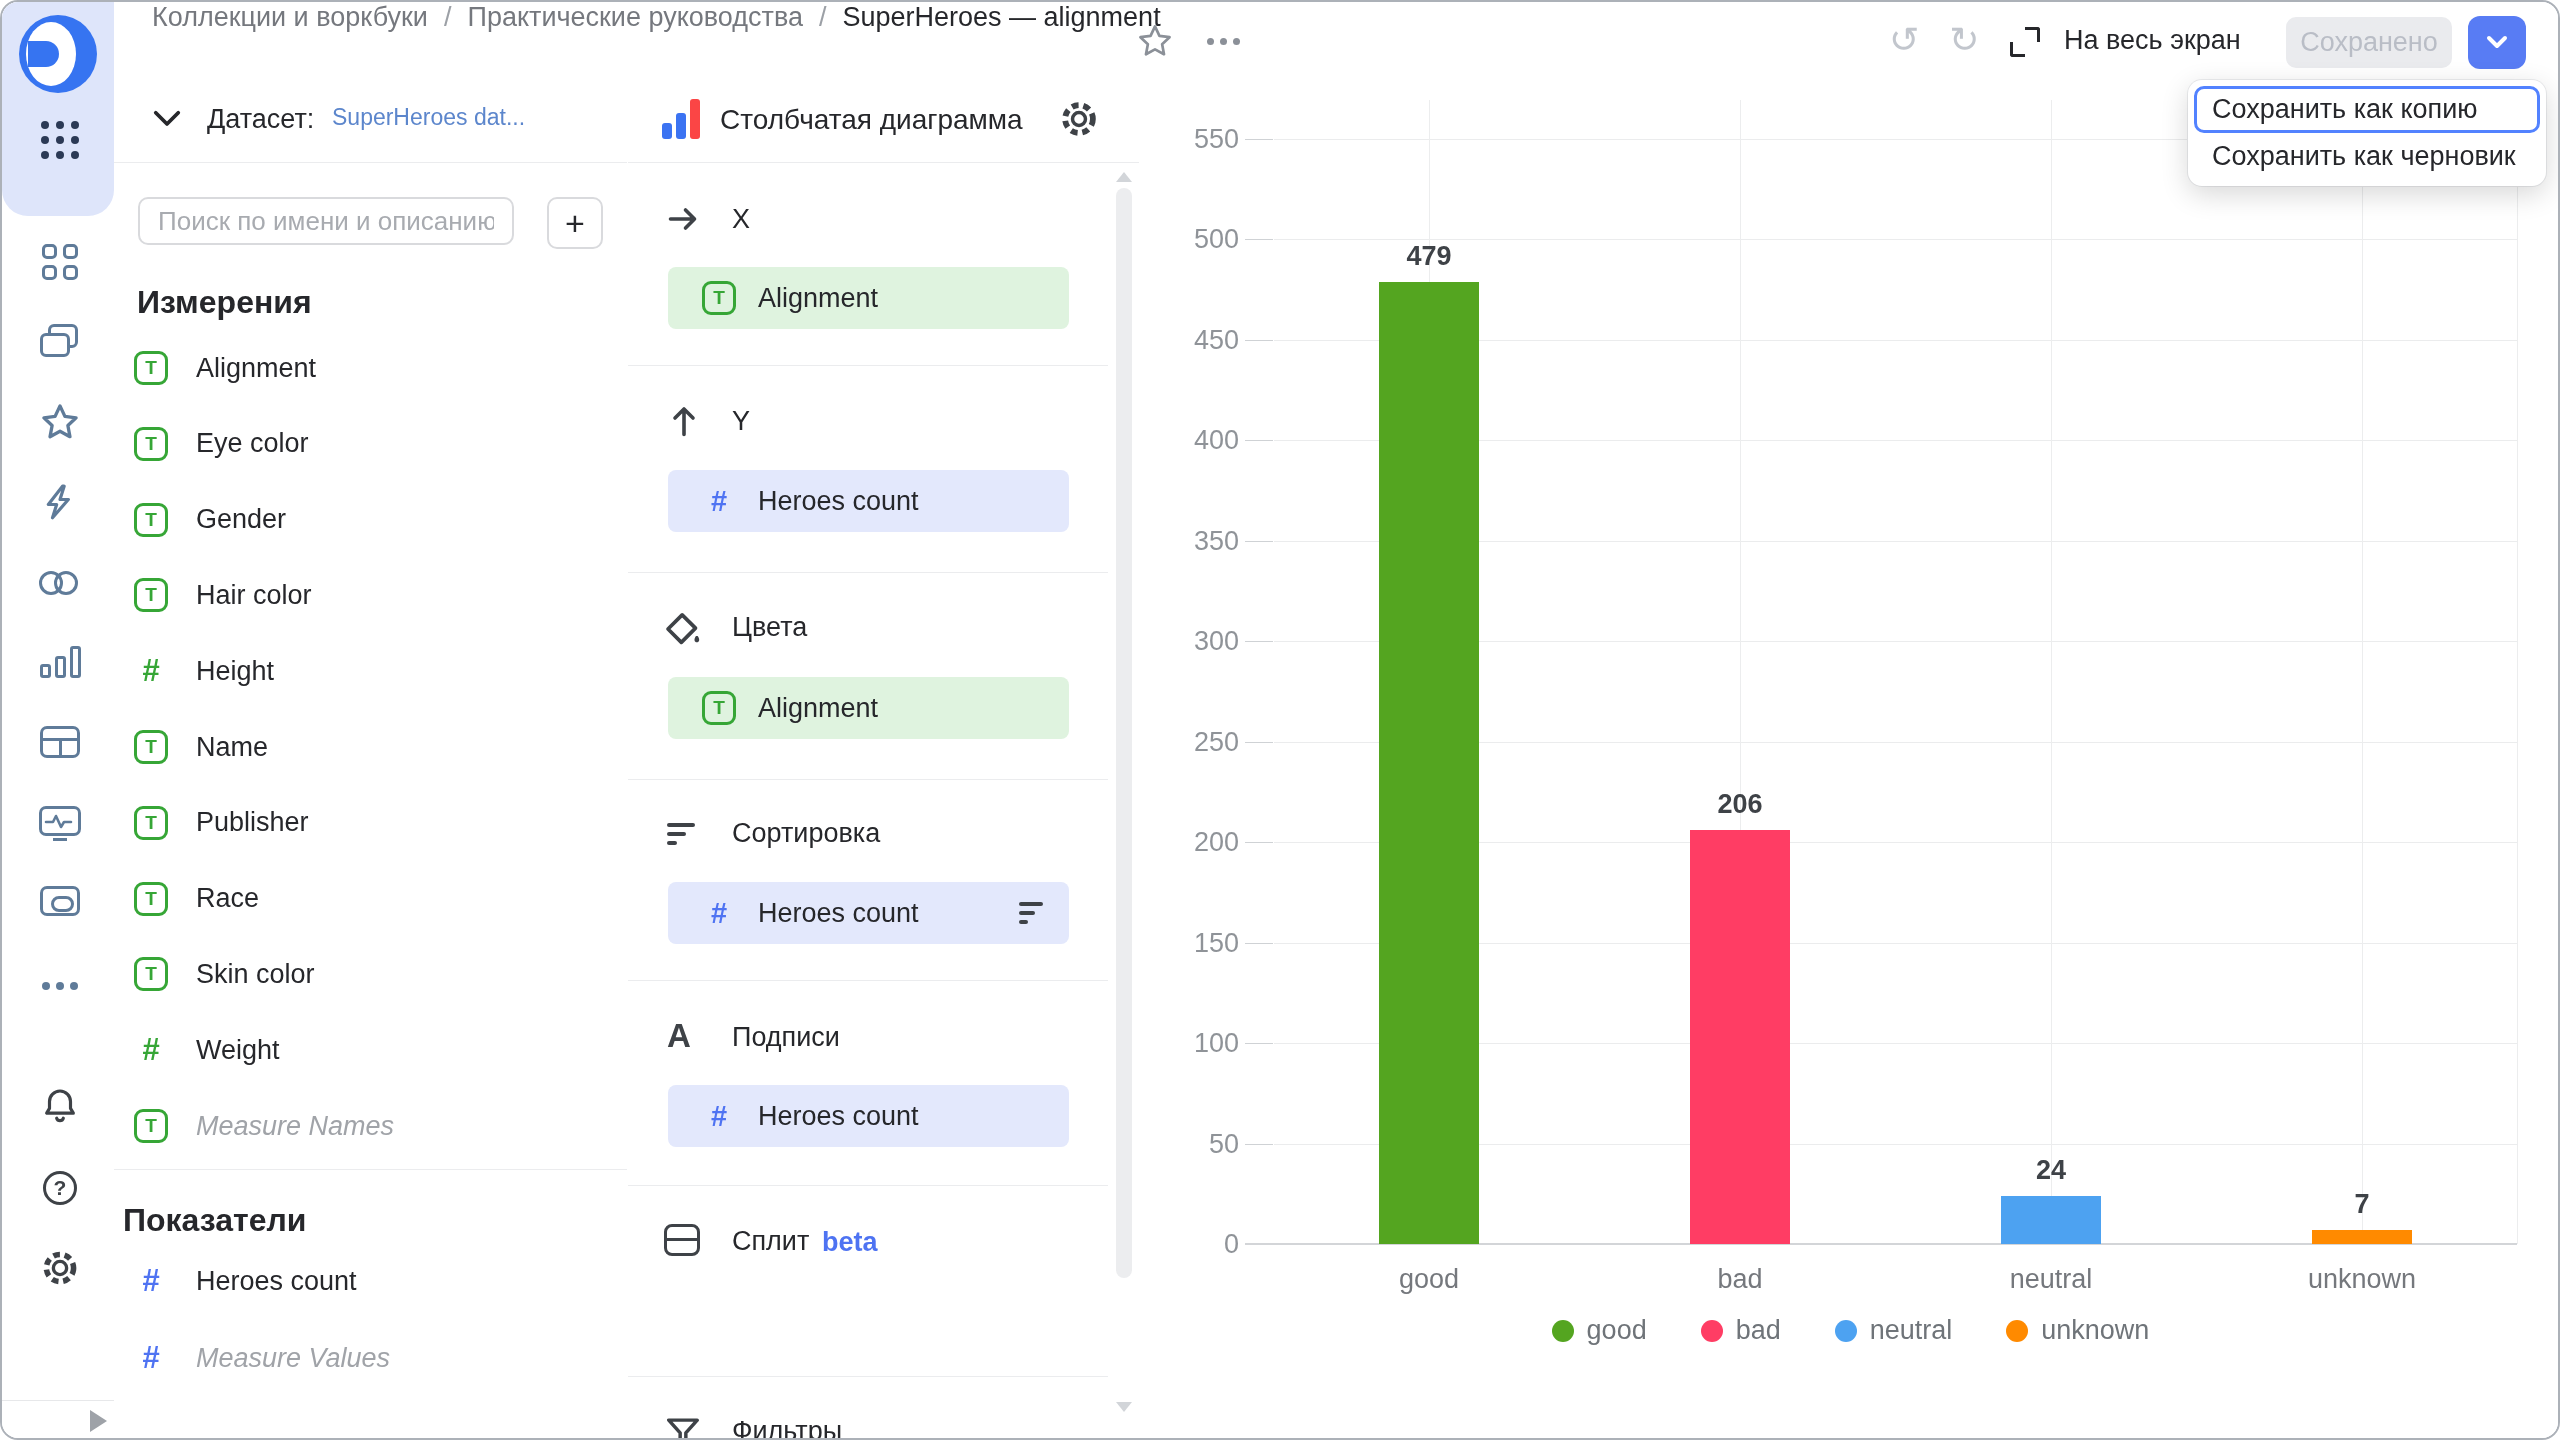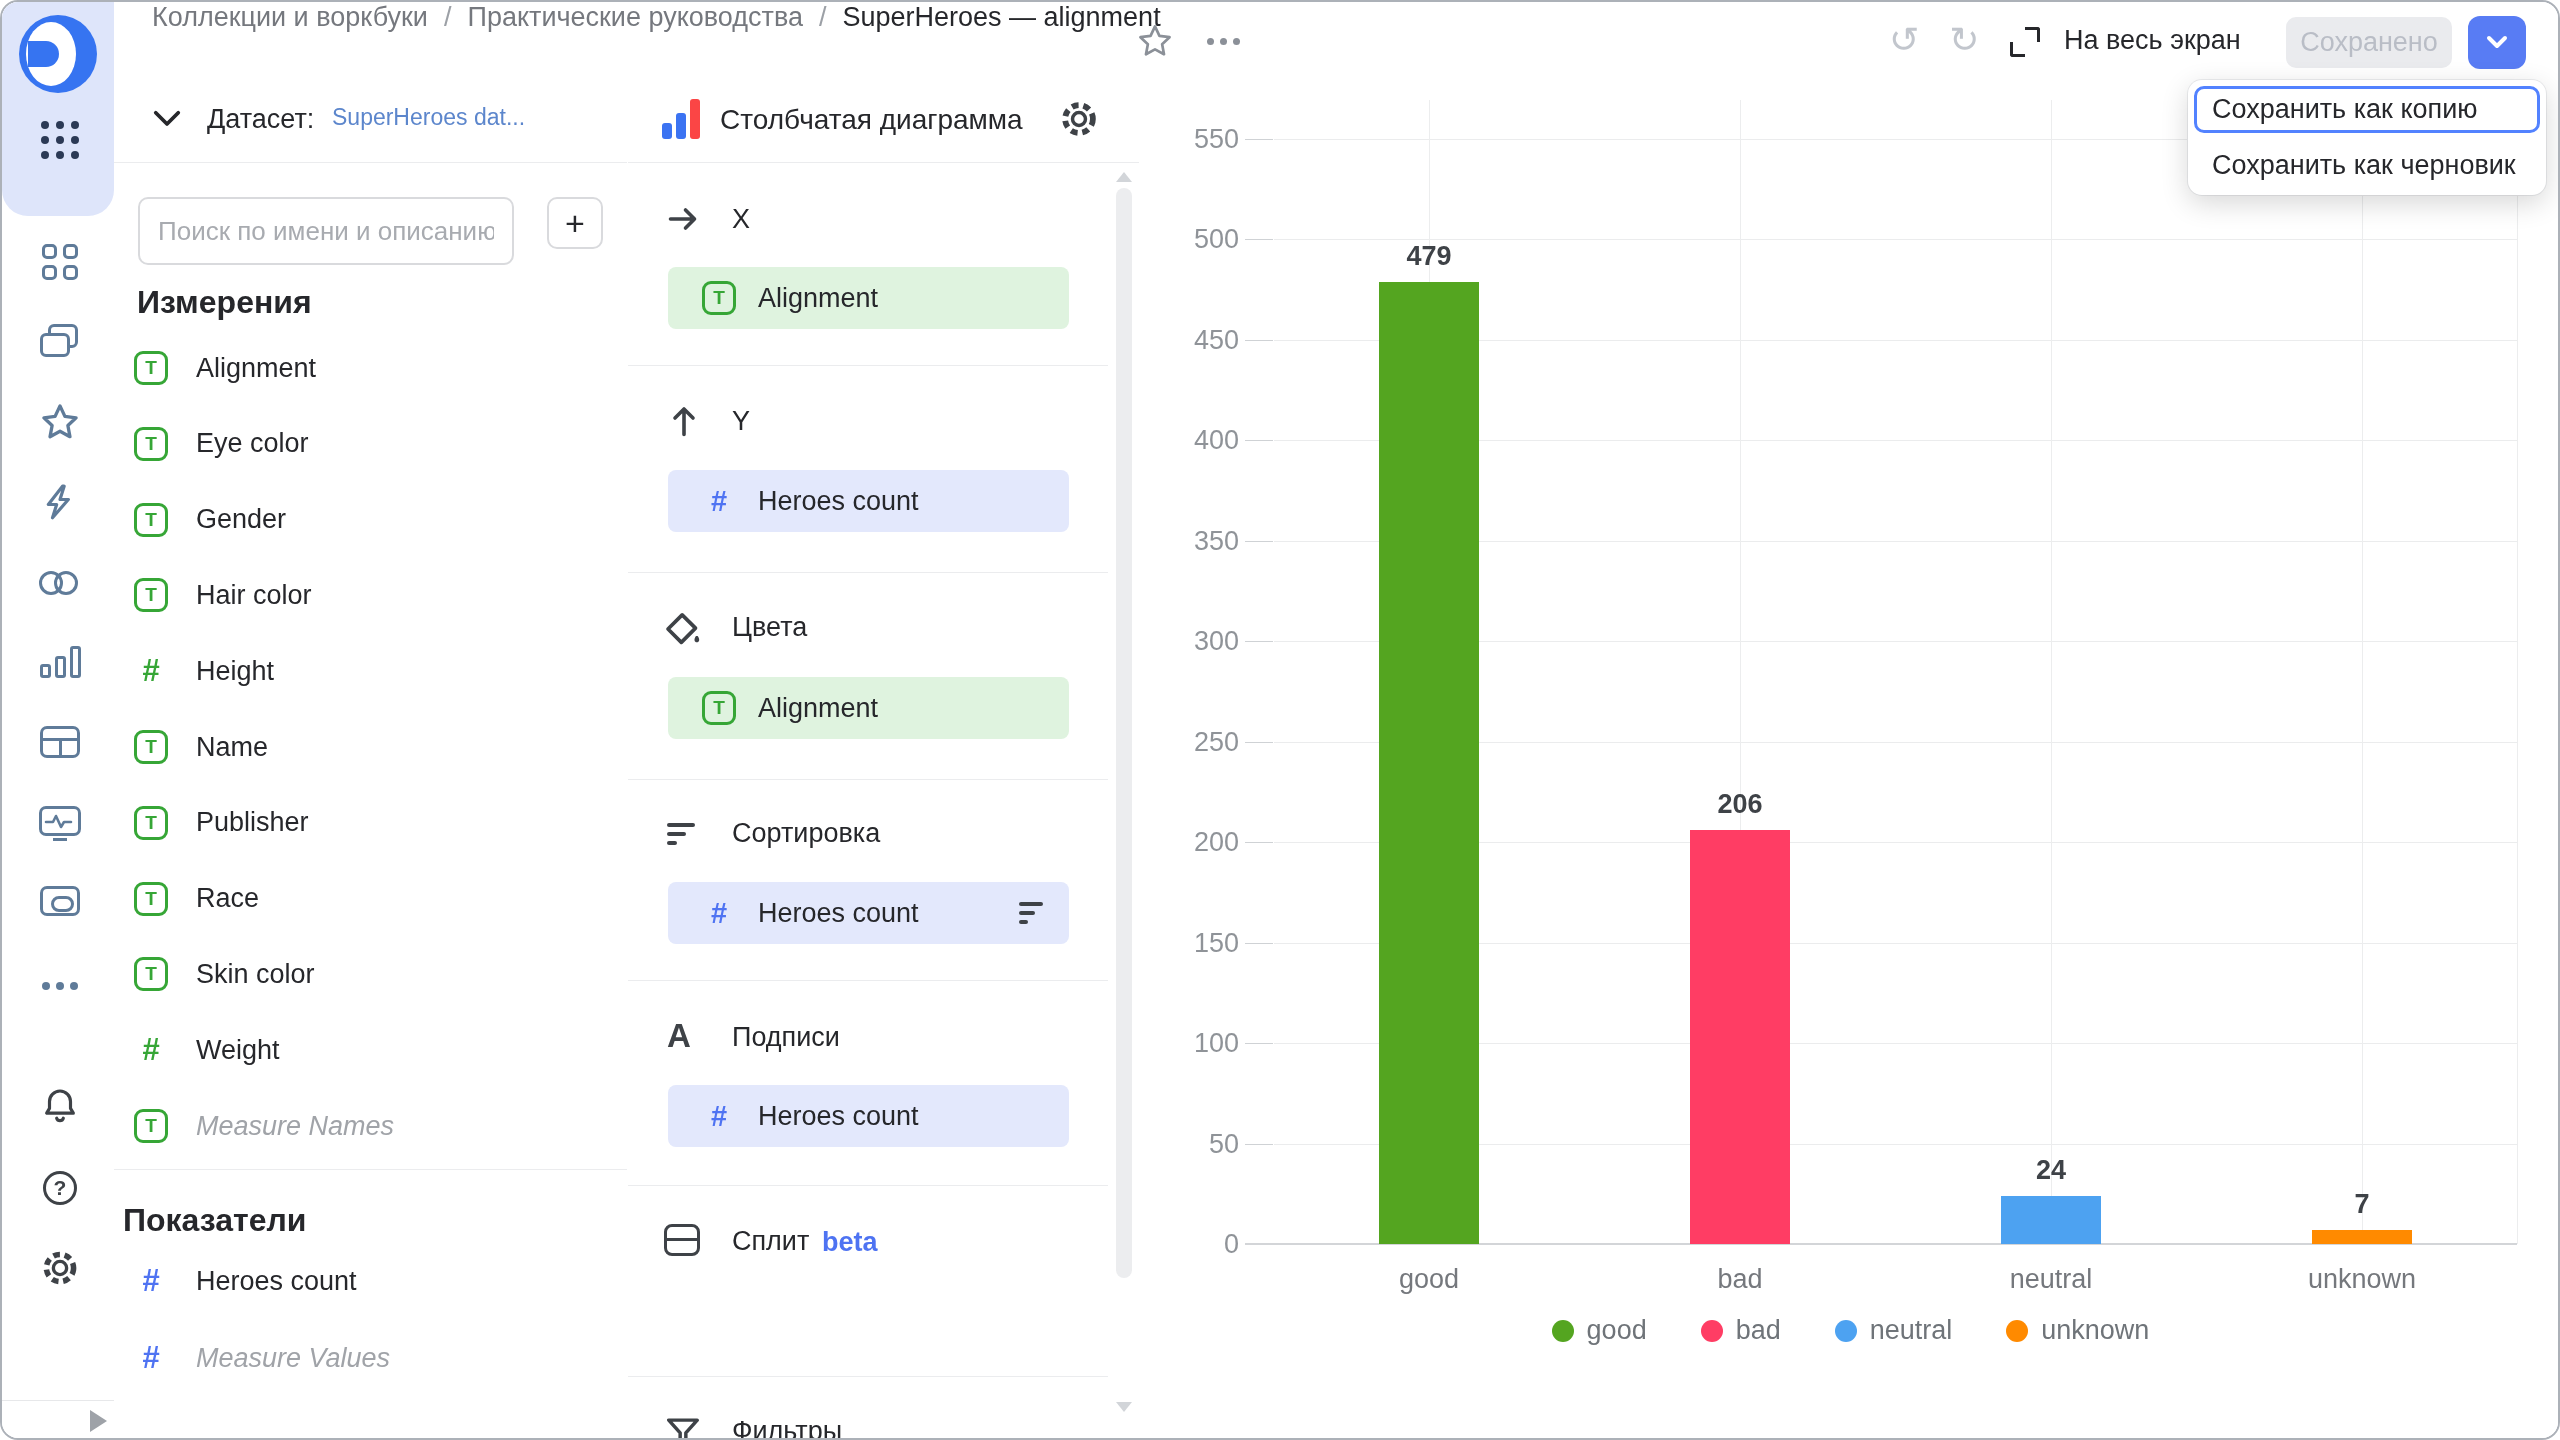--- a/index.html
+++ b/index.html
@@ -24,21 +24,21 @@
     border-bottom:3px solid #26272B;border-left:3px solid #26272B;border-bottom-left-radius:3px;}
   .fs-label{font-size:27px;color:#26272B;}
   .btn-saved{left:2284px;top:15px;width:166px;height:51px;border-radius:10px;background:#EAEBEE;
     color:#B9BDC6;font-size:27px;display:flex;align-items:center;justify-content:center;cursor:default;}
   .btn-chevron{left:2466px;top:14px;width:58px;height:53px;border-radius:12px;background:#587CF4;
     display:flex;align-items:center;justify-content:center;cursor:pointer;}
   
   .menu{left:2186px;top:78px;width:346px;border-radius:14px;background:#fff;z-index:40;
     box-shadow:0 8px 28px rgba(0,0,0,.16),0 0 0 1px #EDEEF0;padding:6px 6px;}
   .menu-item{font-size:27px;color:#26272B;border-radius:10px;padding:8px 18px;cursor:pointer;white-space:nowrap;}
-  .menu-item.focused{border:3px solid #5282FF;padding:5px 15px;margin-bottom:9px;}
+  .menu-item.focused{border:3px solid #5282FF;padding:5px 15px;margin-bottom:0;}
   
   .rail{left:0;top:0;width:112px;height:1440px;border-right:1px solid #E7E8EA;background:#fff;}
   .rail-blob{left:0;top:0;width:112px;height:214px;background:#DEE5FA;border-radius:0 0 26px 26px;}
   .logo{left:17px;top:13px;width:78px;height:78px;border-radius:50%;background:#3674F1;overflow:hidden;cursor:pointer;}
   .logo::before{content:"";position:absolute;left:7px;top:7px;width:50px;height:64px;background:#fff;border-radius:50%;}
   .logo::after{content:"";position:absolute;left:9px;top:26px;width:31px;height:26px;background:#3674F1;border-radius:0 14px 14px 0;}
   .grid9{display:grid;grid-template-columns:repeat(3,8px);gap:7px;}
   .grid9 i{width:8px;height:8px;border-radius:50%;background:#2C3A55;}
   .railicon{left:36px;width:44px;height:44px;display:flex;align-items:center;justify-content:center;cursor:pointer;}
   .grid4{display:grid;grid-template-columns:repeat(2,15px);gap:6px;}
@@ -63,21 +63,21 @@
   .qcircle{width:34px;height:34px;border:3px solid #3E4247;border-radius:50%;box-sizing:border-box;
     display:flex;align-items:center;justify-content:center;font-size:21px;font-weight:700;color:#3E4247;}
   .rail-foot-line{left:0;top:1398px;width:112px;height:1px;background:#E7E8EA;}
   .playtri{left:88px;top:1408px;width:0;height:0;border-left:17px solid #9EA2A8;
     border-top:11px solid transparent;border-bottom:11px solid transparent;cursor:pointer;}
   
   .ds-panel{left:112px;top:75px;width:513px;bottom:0;border-right:1px solid #E7E8EA;background:#fff;}
   .row-line{background:#EBECEE;height:1px;}
   .ds-head-label{font-size:27px;color:#26272B;}
   .ds-head-link{font-size:23px;color:#5C86CC;cursor:pointer;white-space:nowrap;}
-  .search{left:136px;top:195px;width:376px;height:68px;box-sizing:border-box;border:2px solid #D9DADD;
+  .search{left:136px;top:195px;width:376px;height:48px;box-sizing:border-box;border:2px solid #D9DADD;
     border-radius:10px;font-size:26px;color:#26272B;padding:0 18px;outline:none;}
   .search::placeholder{color:#A8ABB0;}
   .plusbtn{left:545px;top:195px;width:56px;height:52px;box-sizing:border-box;border:2px solid #D9DADD;border-radius:10px;
     display:flex;align-items:center;justify-content:center;font-size:34px;font-weight:300;color:#26272B;cursor:pointer;}
   .sec-title{font-size:32px;font-weight:700;color:#26272B;}
   .field-row{left:132px;height:38px;display:flex;align-items:center;gap:28px;cursor:grab;}
   .field-label{font-size:27px;color:#26272B;white-space:nowrap;}
   .field-row.muted .field-label{color:#A0A3A8;font-style:italic;}
   .tbox{width:34px;height:34px;box-sizing:border-box;border:3px solid #36A636;border-radius:9px;
     display:flex;align-items:center;justify-content:center;font-size:19px;font-weight:700;color:#36A636;flex:0 0 auto;}

